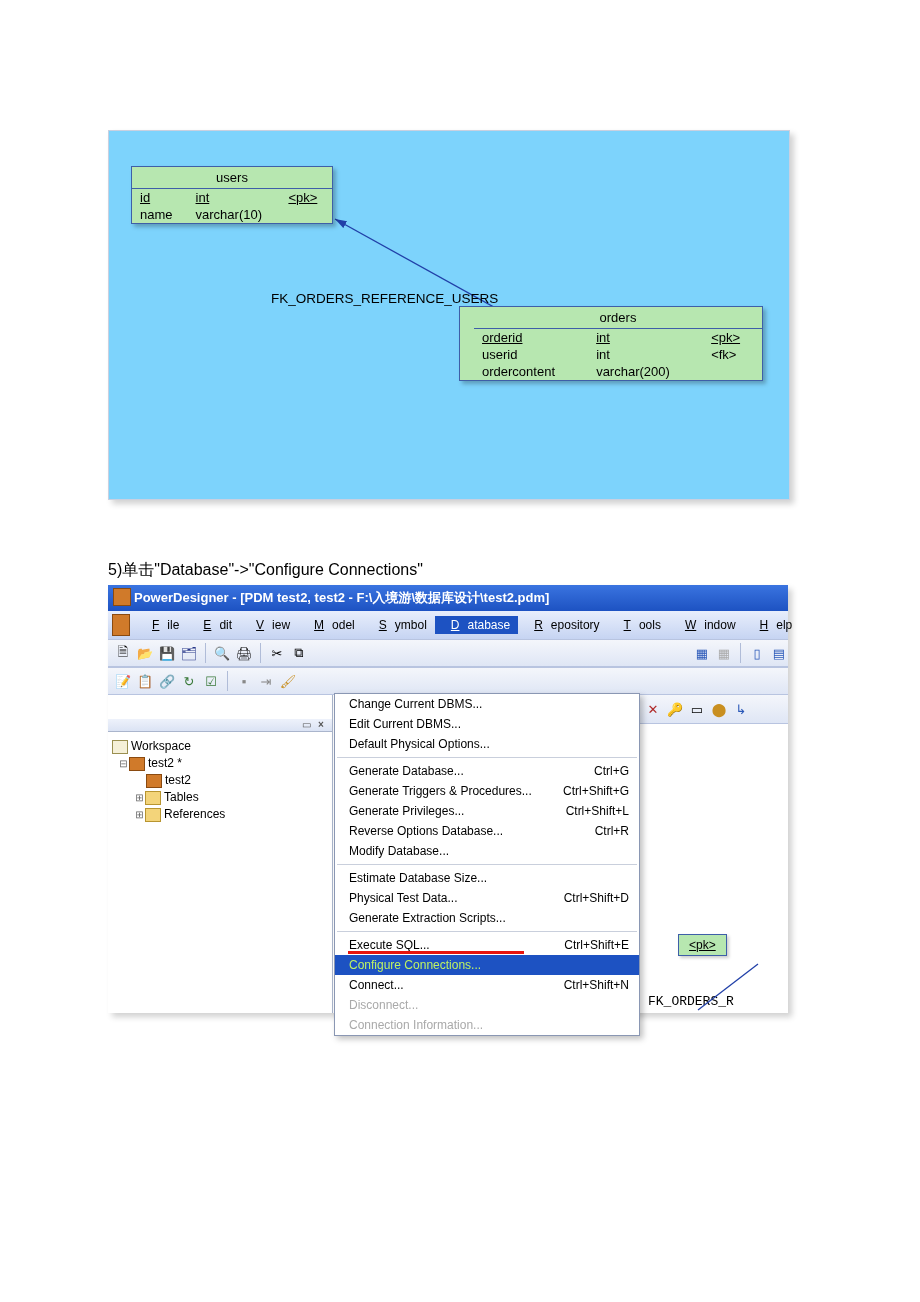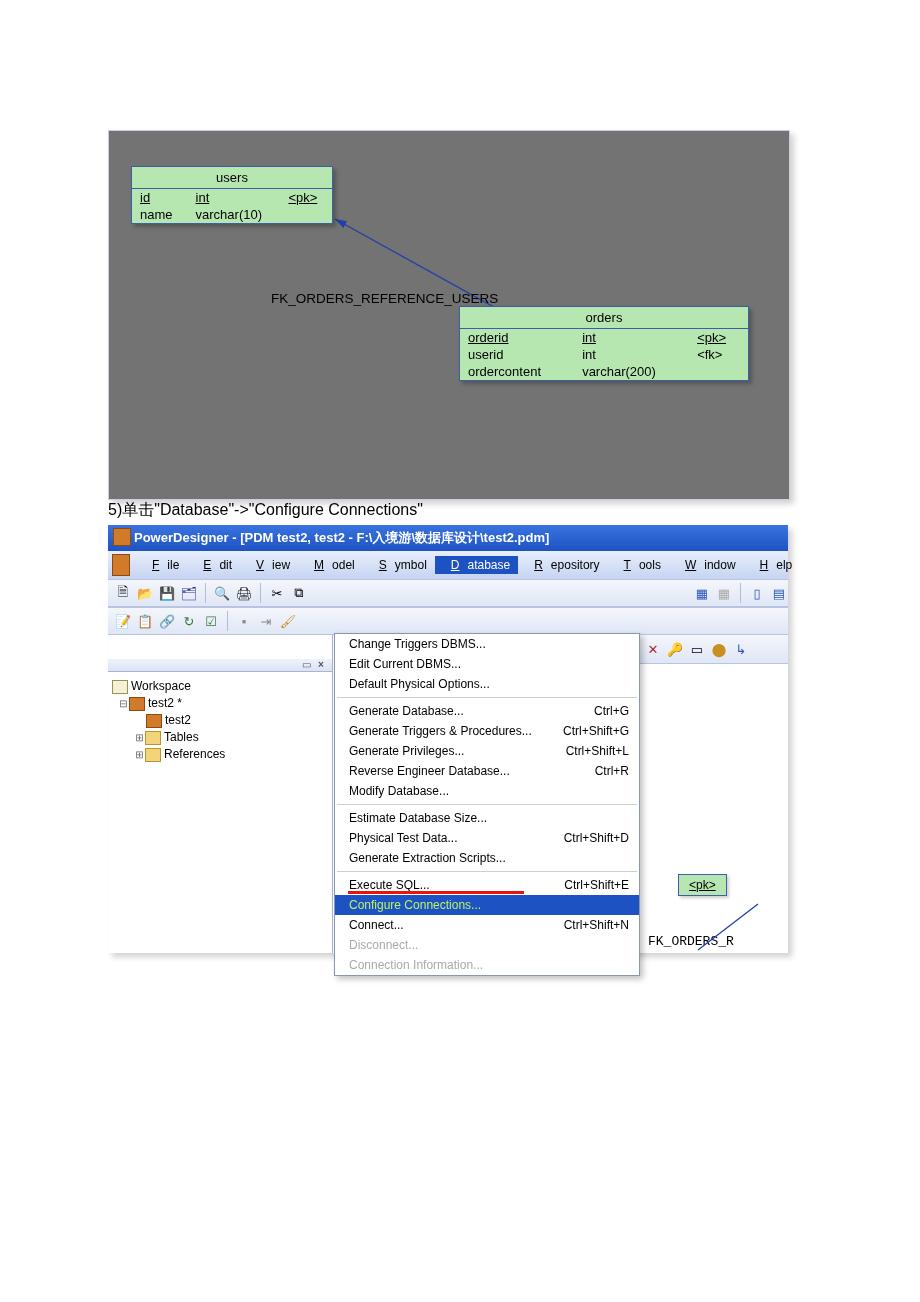--- a/index.html
+++ b/index.html
@@ -21,22 +21,23 @@
     text-decoration: underline;
     text-decoration-color: #000;
   }
 
   
   .diagram-box {
     position: relative;
     width: 680px;
     height: 368px;
     border: 1px solid #c9d0e0;
-    background: #737373;
+    background: #7dd3fc;
     box-shadow: 4px 4px 6px rgba(0,0,0,0.18);
+    margin-bottom: 60px;
   }
   .entity {
     position: absolute;
     background: #b7e7b0;
     border: 1px solid #3e5fa8;
     font-family: Arial, sans-serif;
     font-size: 13px;
     box-shadow: 3px 3px 4px rgba(0,0,0,0.25);
   }
   .entity .ent-title {
@@ -47,21 +48,21 @@
   .entity table {
     border-collapse: collapse;
     width: 100%;
   }
   .entity td {
     padding: 1px 10px 1px 8px;
     white-space: nowrap;
   }
   .u { text-decoration: underline; }
   .ent-users { left: 22px; top: 35px; width: 200px; }
-  .ent-orders { left: 350px; top: 175px; width: 288px; }
+  .ent-orders { left: 350px; top: 175px; width: 288px; padding-left: 14px; }
 
   .rel-label {
     position: absolute;
     left: 162px;
     top: 160px;
     font-family: Arial, sans-serif;
     font-size: 13.5px;
   }
   svg.rel-arrow {
     position: absolute;
@@ -392,21 +393,21 @@
           <div class="peek-entity">&lt;pk&gt;</div>
           <svg class="peek-arrow">
               <line x1="110" y1="30" x2="50" y2="76" stroke="#2140a8" stroke-width="1.3"></line>
             </svg>
           <div class="peek-label">FK_ORDERS_R</div>
         </div>
       </div>
 
       <div class="dropdown" id="dd">
           <div class="dd-row">
-            <span>Change Triggers DBMS...</span>
+            <span>Change Current DBMS...</span>
             <span></span>
           </div>
           <div class="dd-row">
             <span>Edit Current DBMS...</span>
             <span></span>
           </div>
           <div class="dd-row">
             <span>Default Physical Options...</span>
             <span></span>
           </div>
@@ -417,21 +418,21 @@
           </div>
           <div class="dd-row">
             <span>Generate Triggers &amp; Procedures...</span>
             <span>Ctrl+Shift+G</span>
           </div>
           <div class="dd-row">
             <span>Generate Privileges...</span>
             <span>Ctrl+Shift+L</span>
           </div>
           <div class="dd-row">
-            <span>Reverse Engineer Database...</span>
+            <span>Reverse Options Database...</span>
             <span>Ctrl+R</span>
           </div>
           <div class="dd-row">
             <span>Modify Database...</span>
             <span></span>
           </div>
           <div class="dd-sep"></div>
           <div class="dd-row">
             <span>Estimate Database Size...</span>
             <span></span>

